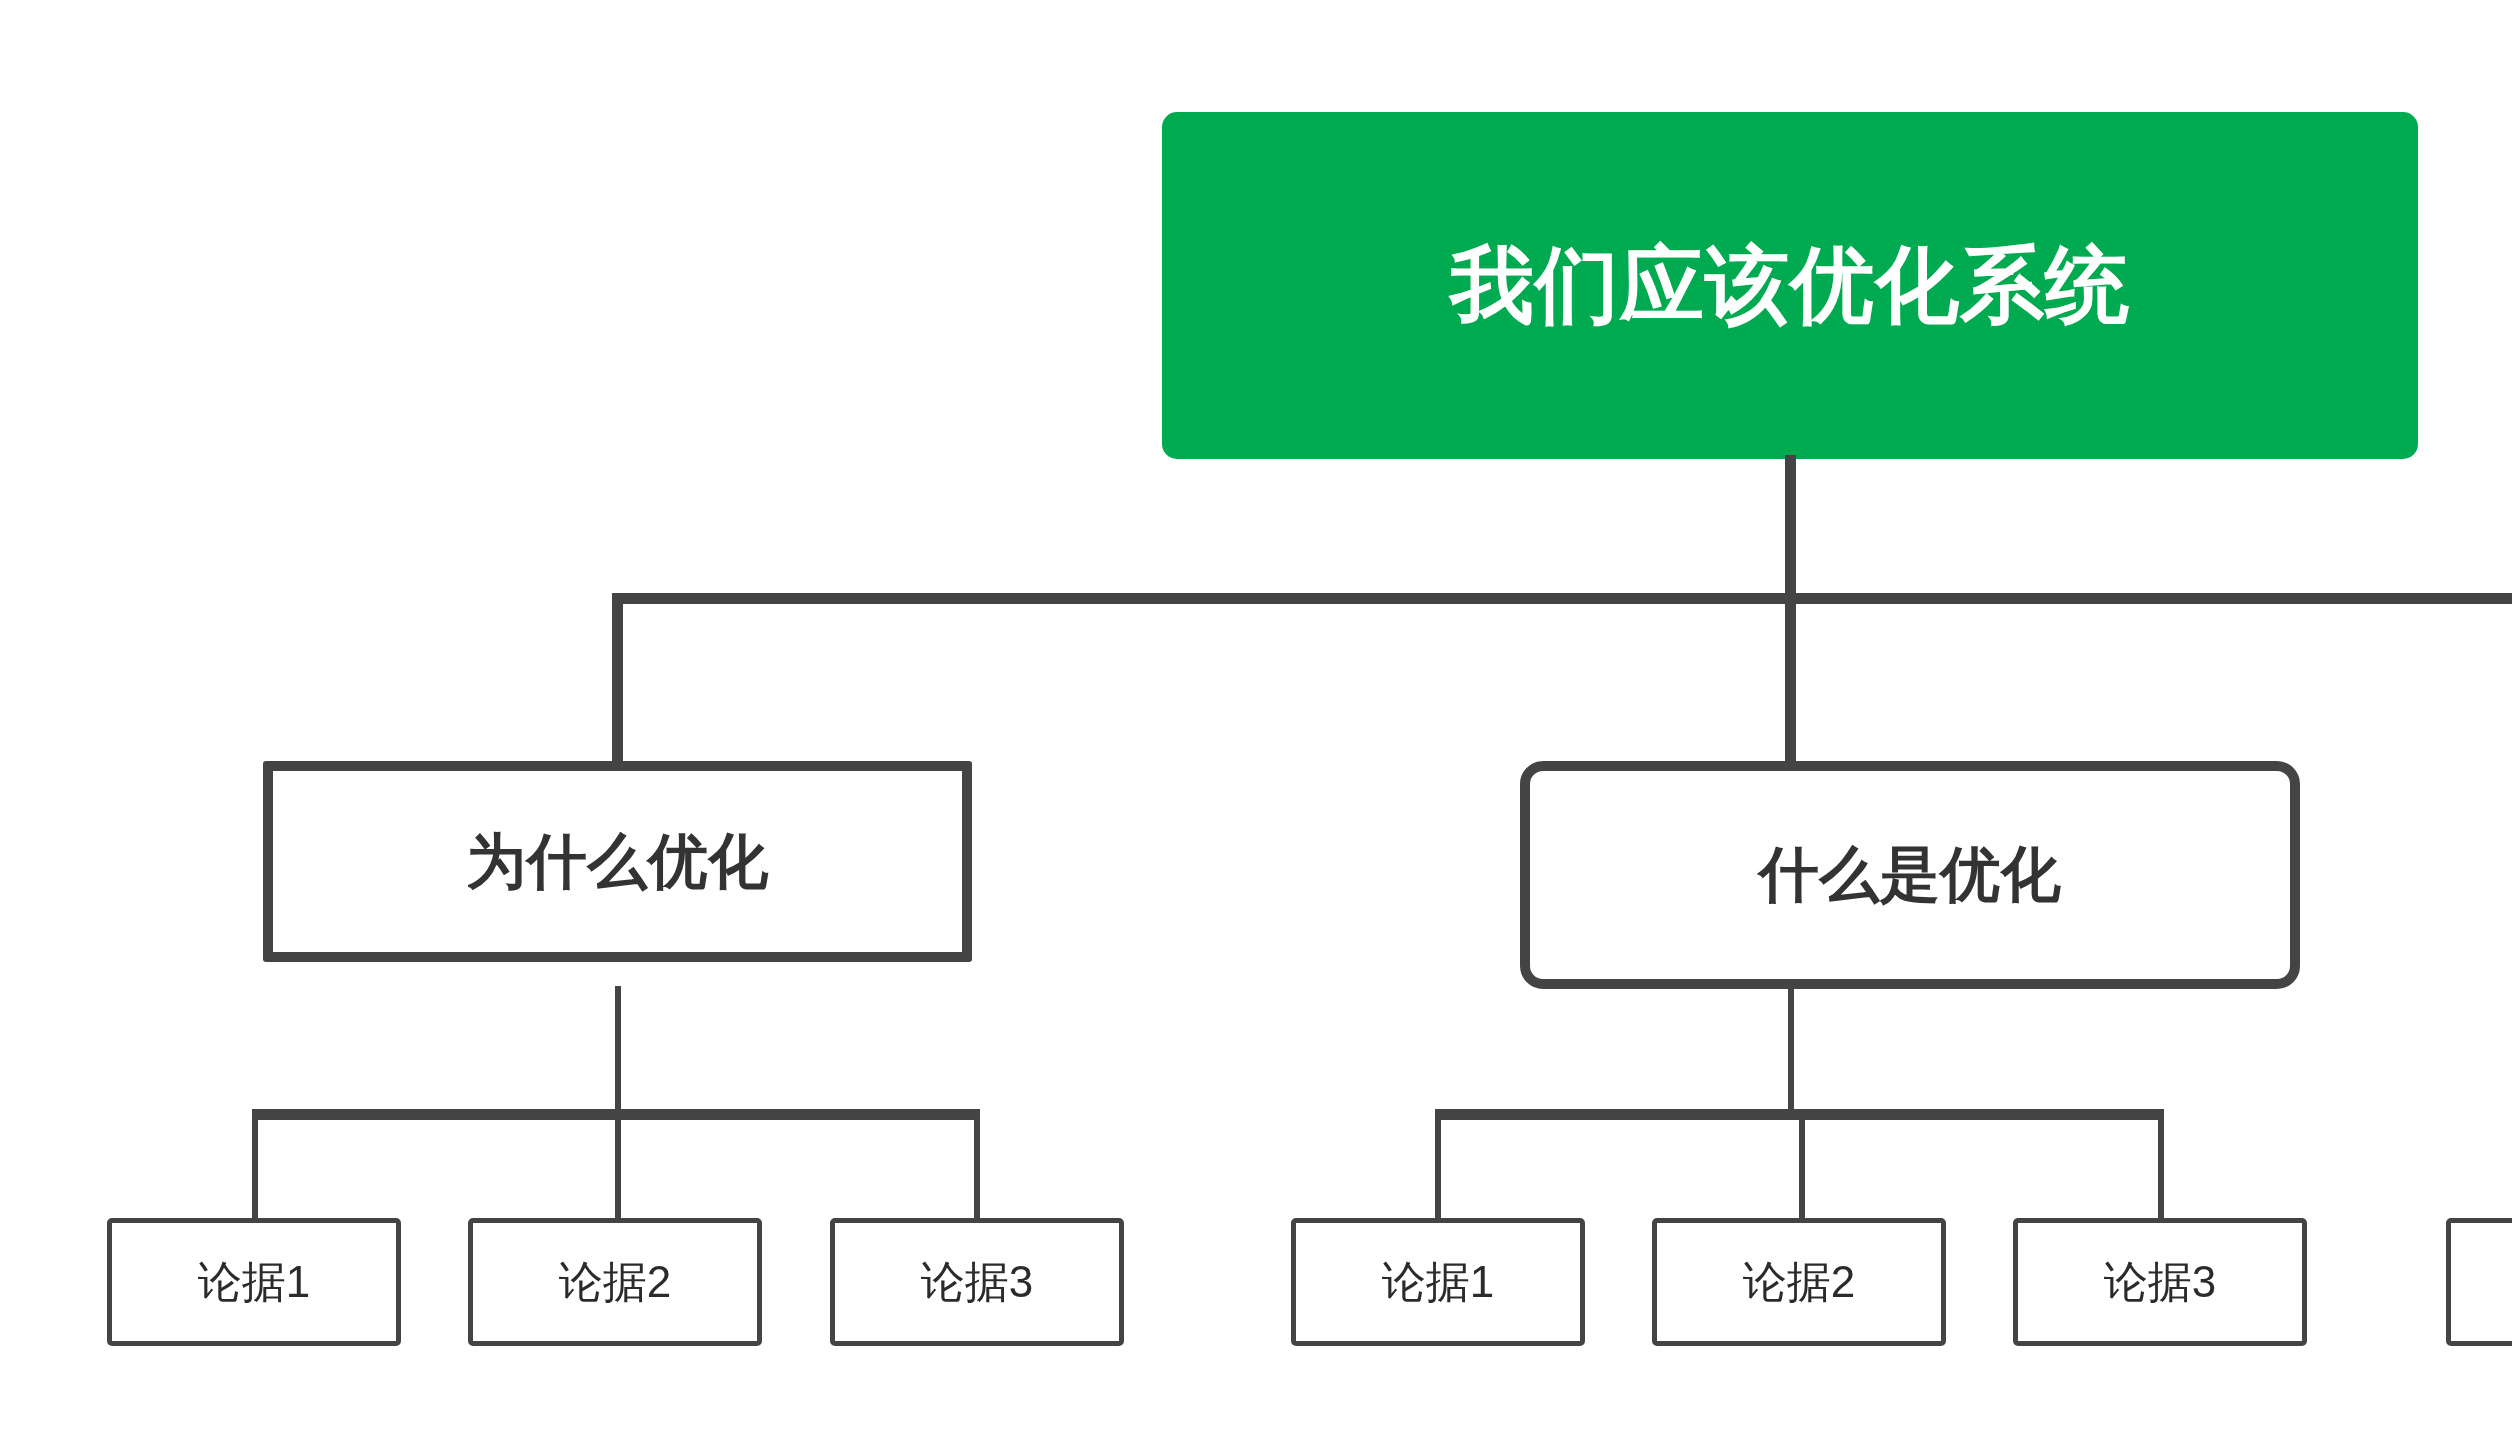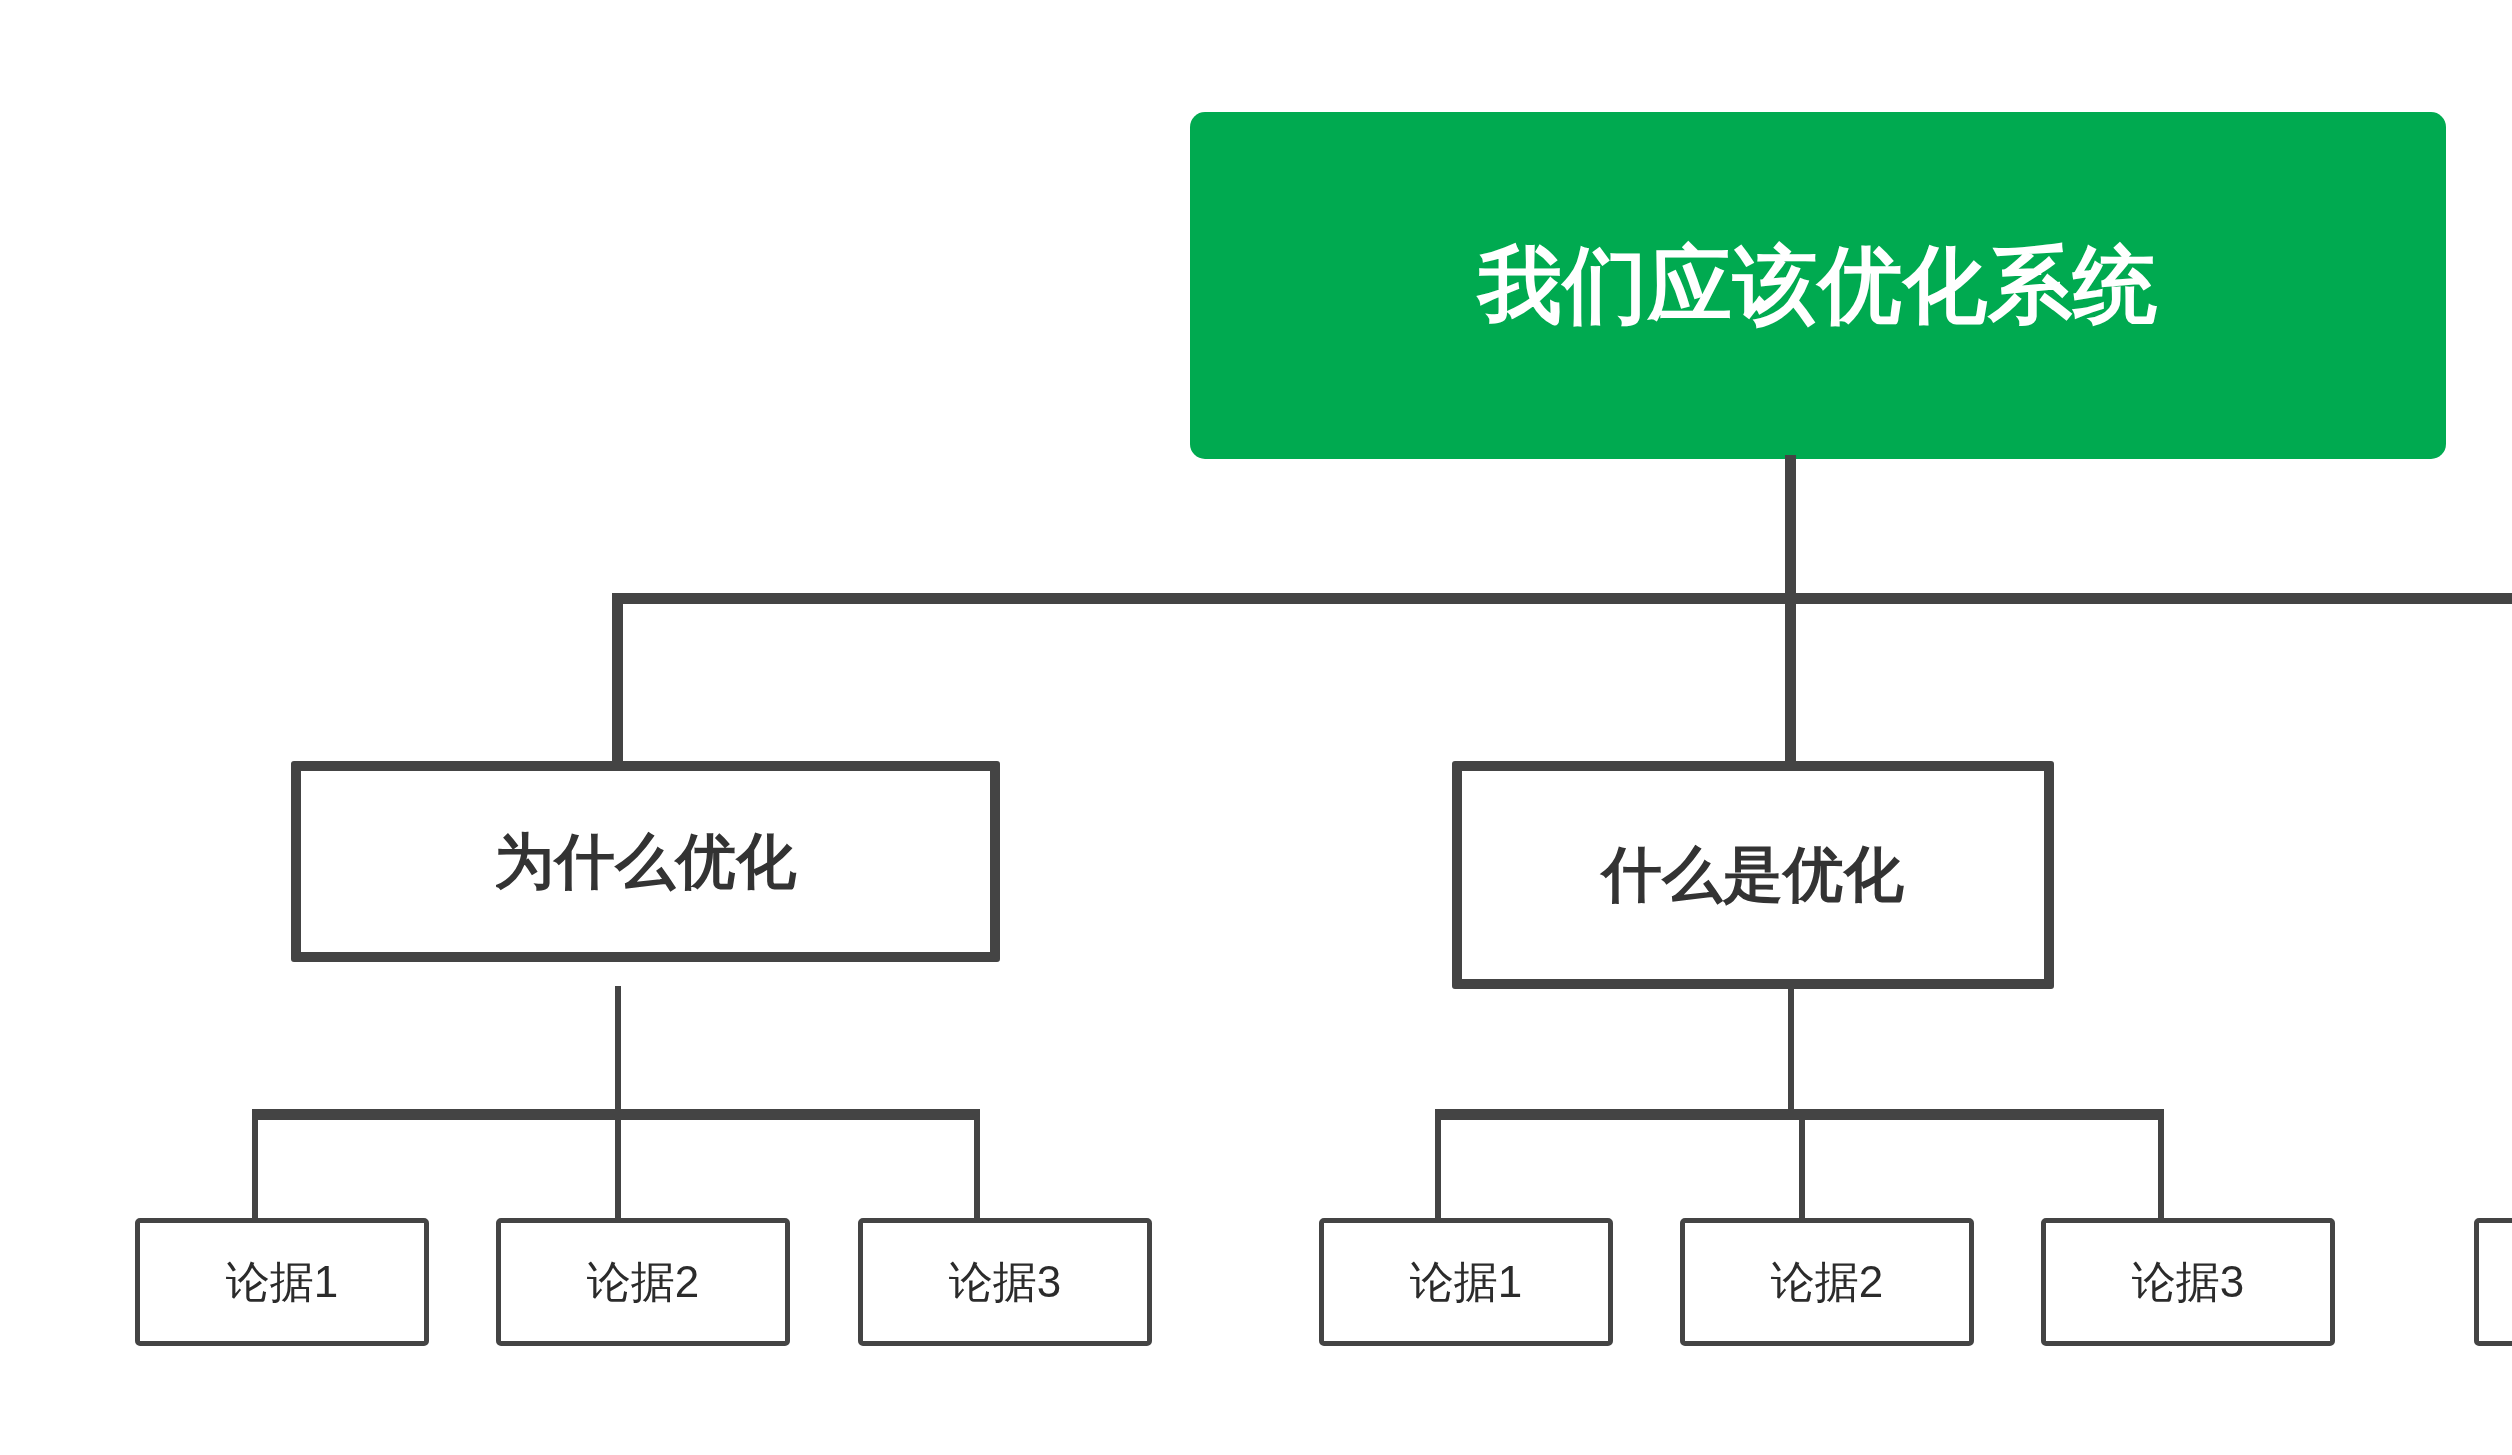--- a/index.html
+++ b/index.html
@@ -30,21 +30,20 @@
   
   .node {
     position: absolute;
     box-sizing: border-box;
     display: flex;
     align-items: center;
     justify-content: center;
     text-align: center;
     line-height: 1.1;
     white-space: nowrap;
-    margin-left: 28px;
   }
   .node-root {
     background: #00AA50;
     border-radius: 15px;
     color: #ffffff;
     font-size: 84px;
     font-weight: bold;
     letter-spacing: 1px;
   }
   .node-branch {
@@ -77,21 +76,21 @@
   <div class="conn conn-v-thick" style="left:1785px; top:455px; height:149px;"></div>
 
   <div class="conn conn-h-thick" style="left:612px; top:593px; width:2354px;"></div>
 
   <div class="conn conn-v-thick" style="left:612px; top:593px; height:171px;"></div>
   <div class="conn conn-v-thick" style="left:1785px; top:593px; height:171px;"></div>
 
   <div class="node node-branch" style="left:263px; top:761px; width:709px; height:201px;">
     <span>为什么优化</span>
   </div>
-  <div class="node node-branch" style="left:1424px; top:761px; width:602px; height:228px;">
+  <div class="node node-branch" style="left:1520px; top:761px; width:780px; height:228px;border-radius:23px;">
     <span>什么是优化</span>
   </div>
 
   <div class="conn conn-v-thin" style="left:615px; top:986px; height:134px;"></div>
   <div class="conn conn-h-thick" style="left:252px; top:1109px; width:728px;"></div>
   <div class="conn conn-v-thin" style="left:252px; top:1109px; height:113px;"></div>
   <div class="conn conn-v-thin" style="left:615px; top:1109px; height:113px;"></div>
   <div class="conn conn-v-thin" style="left:974px; top:1109px; height:113px;"></div>
 
   <div class="node node-leaf" style="left:107px; top:1218px; width:294px; height:128px;">

